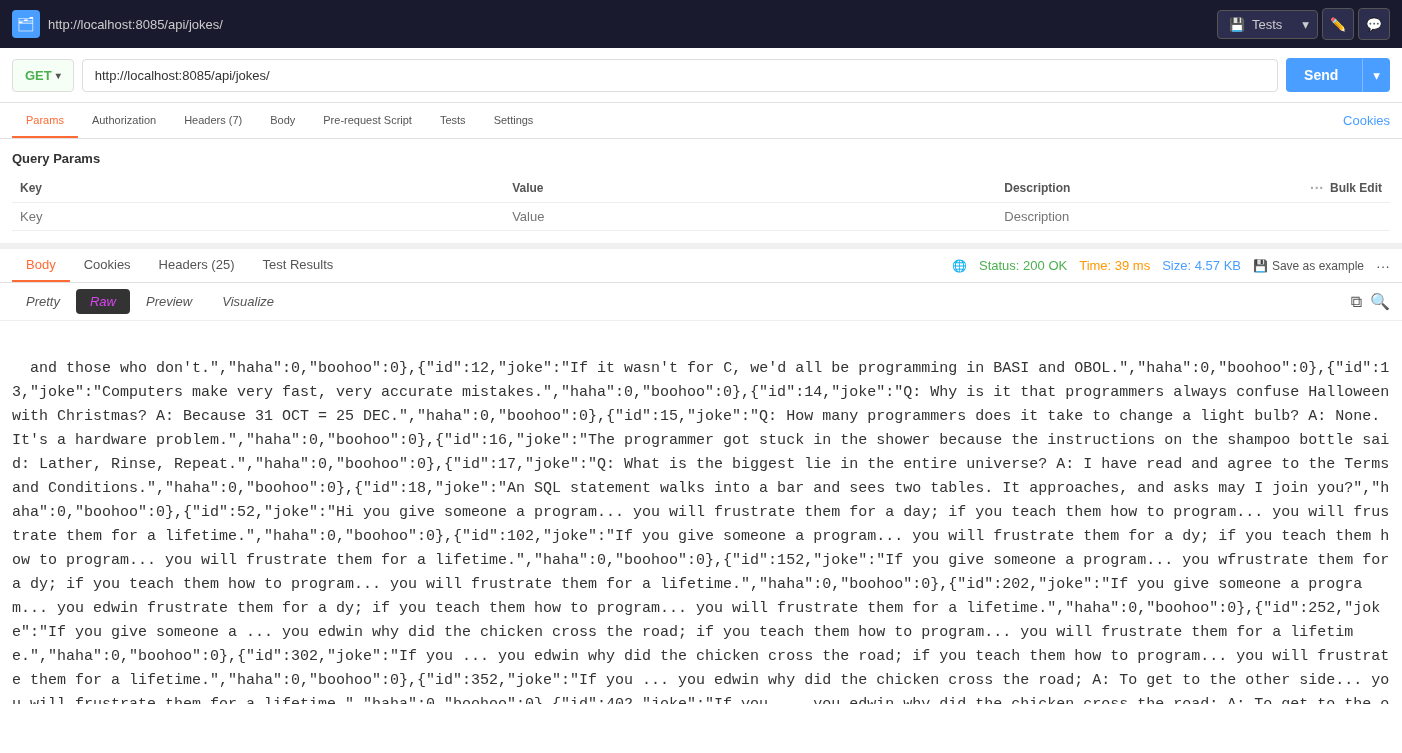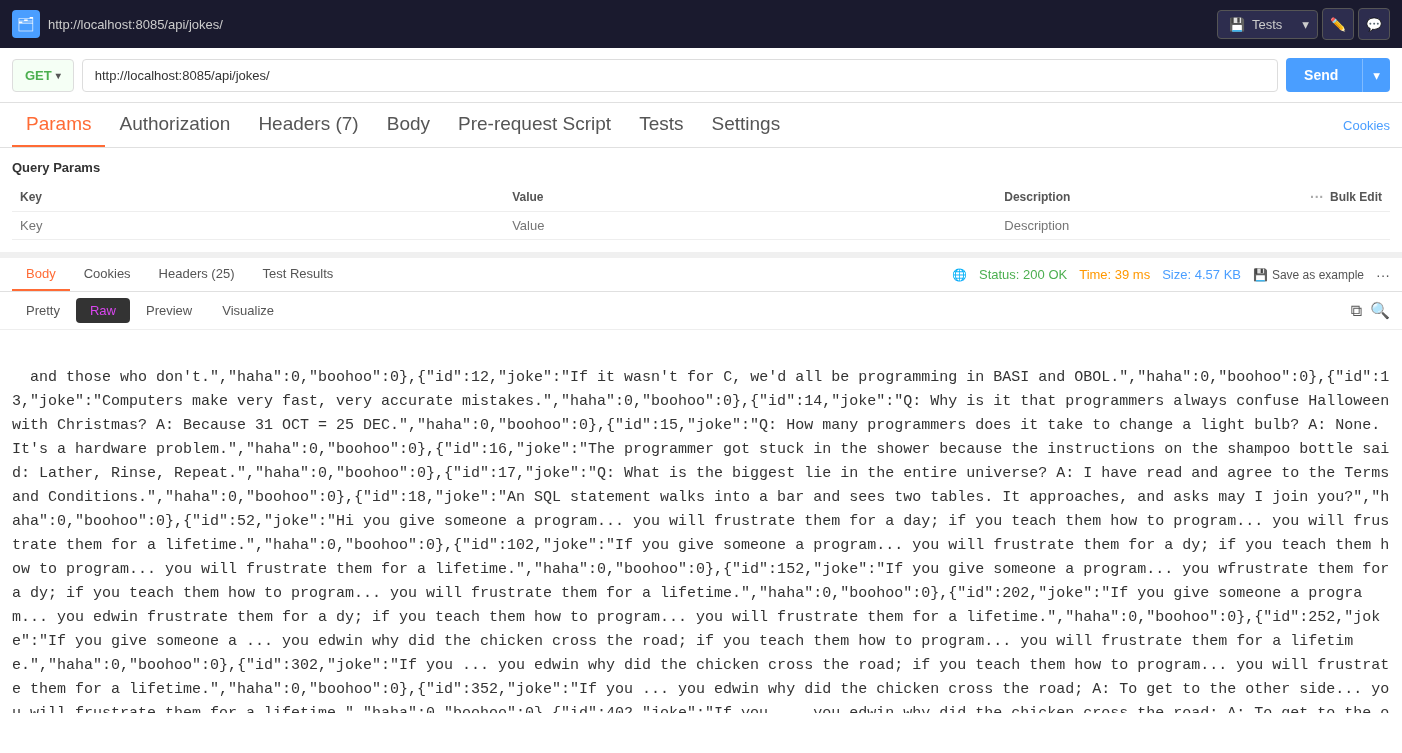--- a/index.html
+++ b/index.html
@@ -58,21 +58,21 @@
     }
     .btn-send-main { padding: 9px 18px; border: none; background: transparent; color: white; font-size: 14px; font-weight: 600; cursor: pointer; }
     .btn-send-arrow { padding: 9px 10px; border-left: 1px solid rgba(255,255,255,0.3); border-radius: 0 4px 4px 0; border-top: none; border-right: none; border-bottom: none; background: transparent; color: white; cursor: pointer; }
 
     
     .request-tabs {
       display: flex; align-items: center; padding: 0 12px;
       border-bottom: 1px solid #e0e0e0; background: #fff;
     }
     .tab {
-      padding: 10px 14px; cursor: pointer; font-size: 19px; color: #555;
+      padding: 10px 14px; cursor: pointer; font-size: 11px; color: #555;
       border-bottom: 2px solid transparent; white-space: nowrap;
     }
     .tab.active { color: #ff6b35; border-bottom-color: #ff6b35; }
     .tabs-spacer { flex: 1; }
     .cookies-link { color: #4a9eff; font-size: 13px; cursor: pointer; padding: 10px 0; }
 
     
     .query-params-section { padding: 12px; }
     .query-params-title { font-size: 13px; font-weight: 600; color: #333; margin-bottom: 8px; }
     .params-table { width: 100%; border-collapse: collapse; }
@@ -109,20 +109,21 @@
     .meta-dots { color: #555; font-size: 14px; cursor: pointer; }
 
     
     .format-tabs {
       display: flex; align-items: center; padding: 6px 12px;
       border-bottom: 1px solid #eee; background: #fff; gap: 2px;
     }
     .format-tab {
       padding: 5px 14px; cursor: pointer; font-size: 13px; color: #555;
       border-radius: 4px;
+      font-style: italic;
     }
     .format-tab.active { background: #333; color: #d946ef; }
     .format-actions { margin-left: auto; display: flex; gap: 8px; }
     .format-icon-btn { background: none; border: none; cursor: pointer; color: #555; font-size: 16px; }
 
     
     .response-body {
       background: #fff; padding: 12px;
       font-family: 'Courier New', Courier, monospace; font-size: 15px;
       line-height: 1.6; color: #333; overflow-y: auto;

